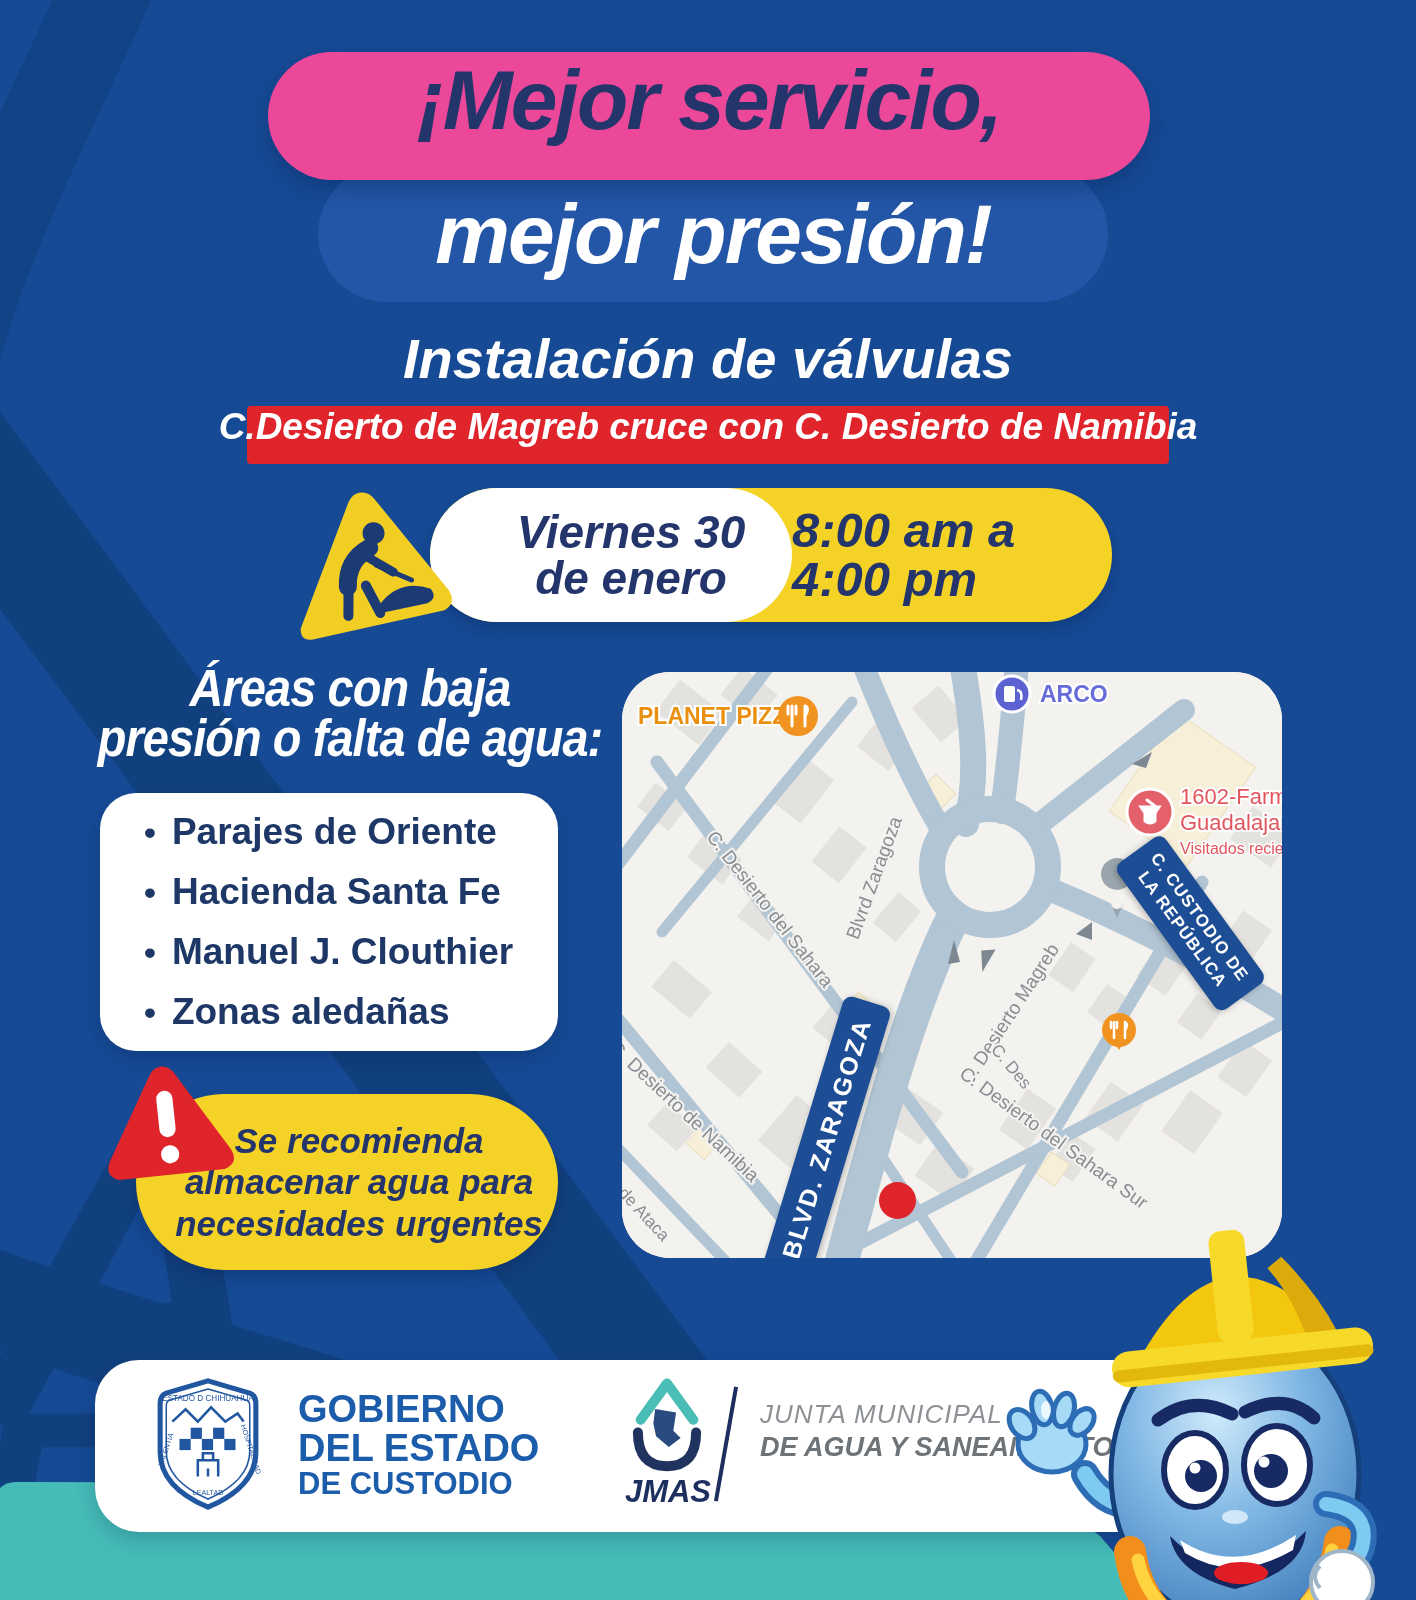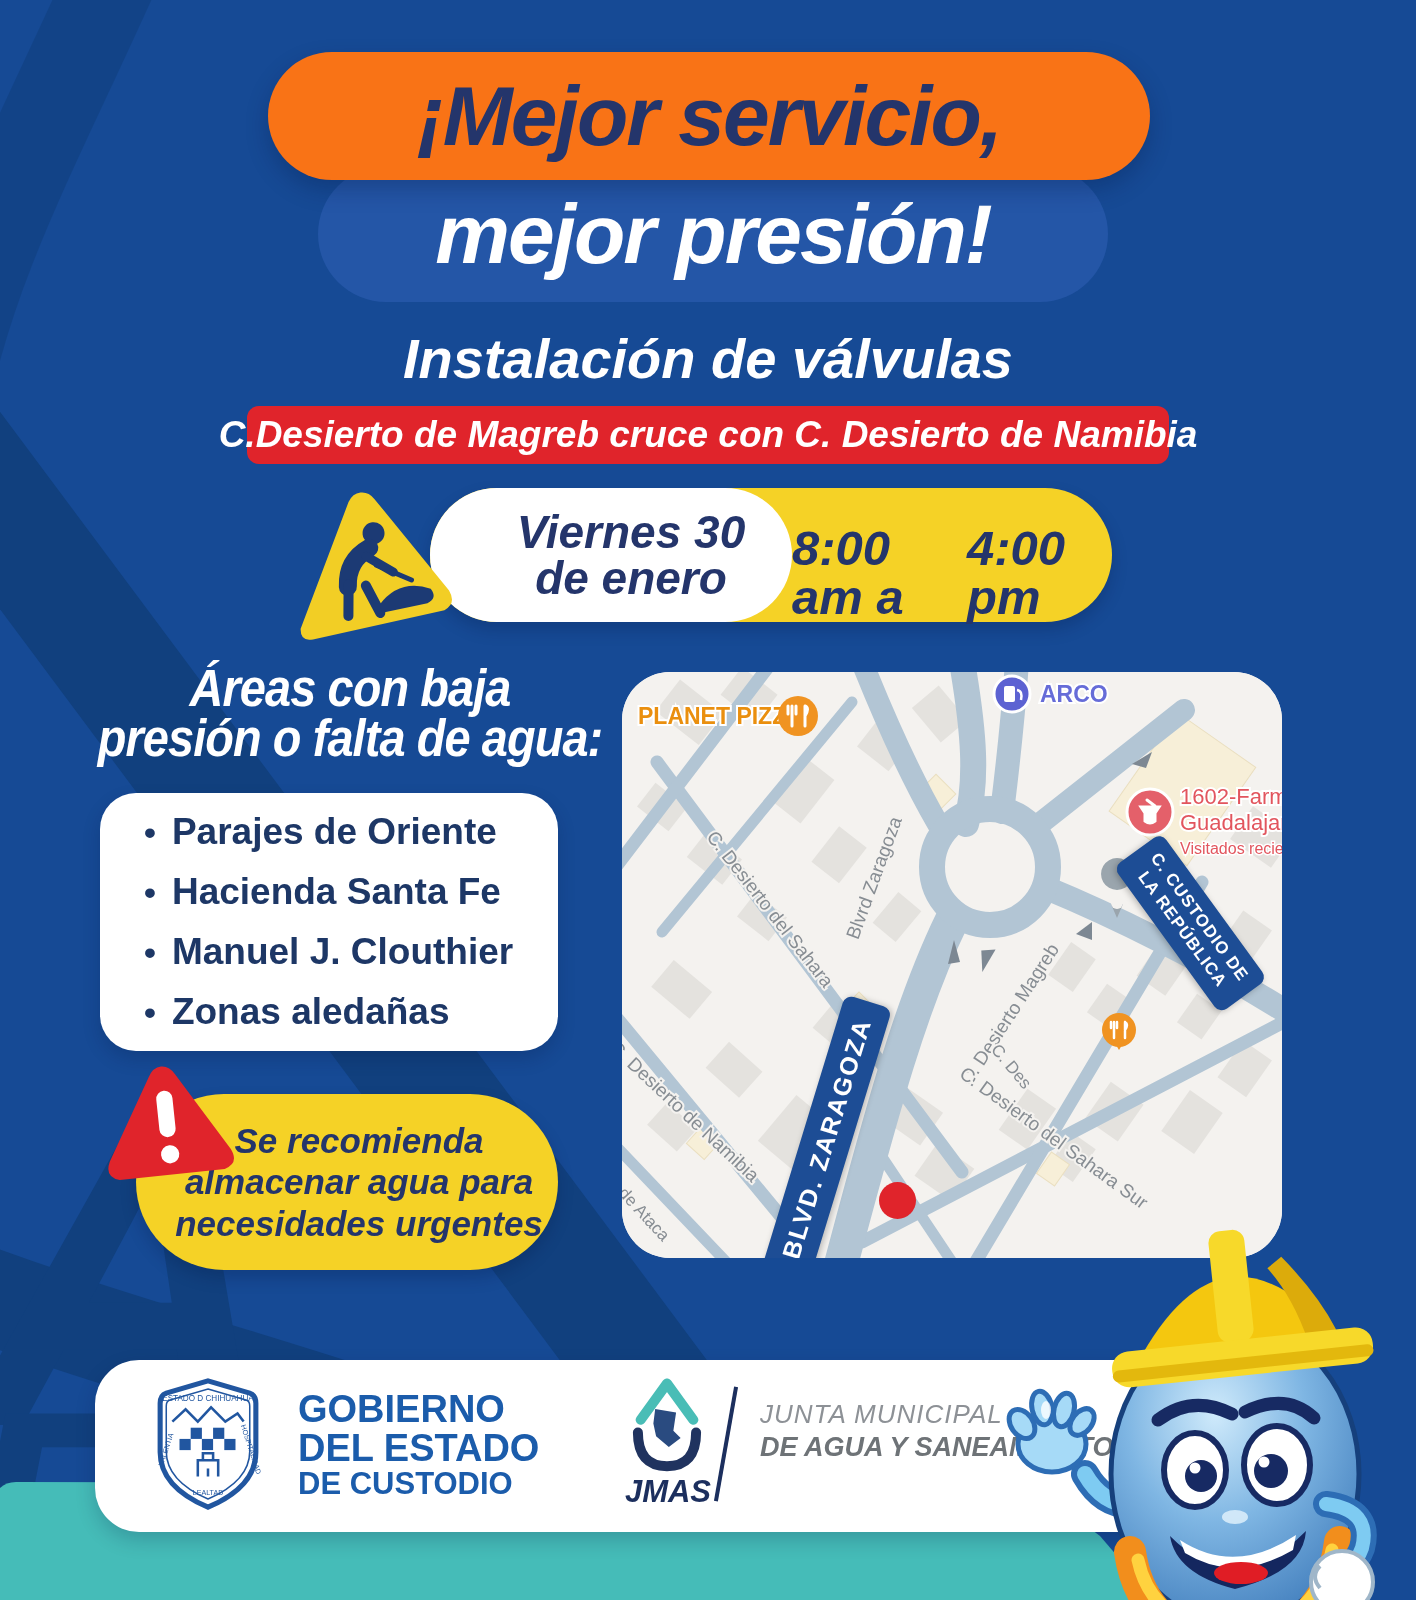--- a/index.html
+++ b/index.html
@@ -1,34 +1,34 @@
 <!DOCTYPE html>
 <html><head>
 <meta charset="utf-8">
 <style>
   *{box-sizing:border-box;margin:0;padding:0}
   html,body{width:1416px;height:1600px}
   body{position:relative;overflow:hidden;background:#164a95;font-family:"Liberation Sans",sans-serif}
   .abs{position:absolute}
   
-  .title-pill1{left:268px;top:52px;width:882px;height:128px;background:#f97316;border-radius:68px;
-    display:flex;align-items:center;justify-content:center;box-shadow:0 10px 22px rgba(0,20,60,.25);z-index:6}
+  .title-pill1{left:268px;top:52px;width:882px;height:128px;background:#ec4899;border-radius:68px;
+    display:flex;justify-content:center;box-shadow:0 10px 22px rgba(0,20,60,.25);z-index:6}
   .title-pill2{left:318px;top:166px;width:790px;height:136px;background:#2456a7;border-radius:70px;
     display:flex;align-items:center;justify-content:center;z-index:5}
   .title-txt{font-size:84px;font-weight:700;font-style:italic;letter-spacing:-2px}
   .subtitle{left:0;top:326px;width:1416px;text-align:center;color:#fff;font-size:56px;font-style:italic;font-weight:700;z-index:4}
-  .loc-banner{left:247px;top:406px;width:922px;height:58px;background:#e0242b;border-radius:12px;
-    display:flex;align-items:center;justify-content:center;color:#fff;font-size:37px;font-weight:700;font-style:italic;white-space:nowrap;z-index:4}
+  .loc-banner{left:247px;top:406px;width:922px;height:58px;background:#e0242b;border-radius:4px;
+    display:flex;justify-content:center;color:#fff;font-size:37px;font-weight:700;font-style:italic;white-space:nowrap;z-index:4}
   
   .sched{left:430px;top:488px;width:682px;height:134px;z-index:5}
   .sched-yellow{position:absolute;inset:0;background:#f5d226;border-radius:67px;box-shadow:0 8px 16px rgba(0,20,60,.22)}
   .sched-white{position:absolute;left:0;top:0;width:362px;height:134px;background:#fff;border-radius:67px}
   .sched-date{position:absolute;left:40px;top:0;width:322px;height:134px;display:flex;flex-direction:column;align-items:center;justify-content:center;
     color:#24356b;font-size:46px;font-weight:700;font-style:italic;line-height:1.0}
-  .sched-time{position:absolute;left:362px;top:0;width:320px;height:134px;display:flex;flex-direction:row;align-items:flex-end;justify-content:center;
+  .sched-time{position:absolute;left:362px;top:0;width:320px;height:134px;display:flex;flex-direction:column;align-items:flex-start;justify-content:center;
     color:#24356b;font-size:49px;font-weight:700;font-style:italic;line-height:1.0}
   .worker-sign{left:-152px;top:-6px;width:182px;height:160px}
   
   .areas-head{left:70px;top:664px;width:560px;text-align:center;color:#fff;font-size:51px;font-weight:700;font-style:italic;
     line-height:.98;letter-spacing:-1px;transform:scaleX(.92);z-index:4}
   .areas-card{left:100px;top:793px;width:458px;height:258px;background:#fff;border-radius:36px;z-index:4;
     display:flex;flex-direction:column;justify-content:center;gap:18px;padding:10px 10px 10px 44px;box-shadow:0 8px 18px rgba(0,20,60,.2)}
   .area-row{display:flex;align-items:center;gap:16px;color:#1d3766;font-size:37px;font-weight:700}
   .area-bullet{font-size:34px;line-height:1}
   

